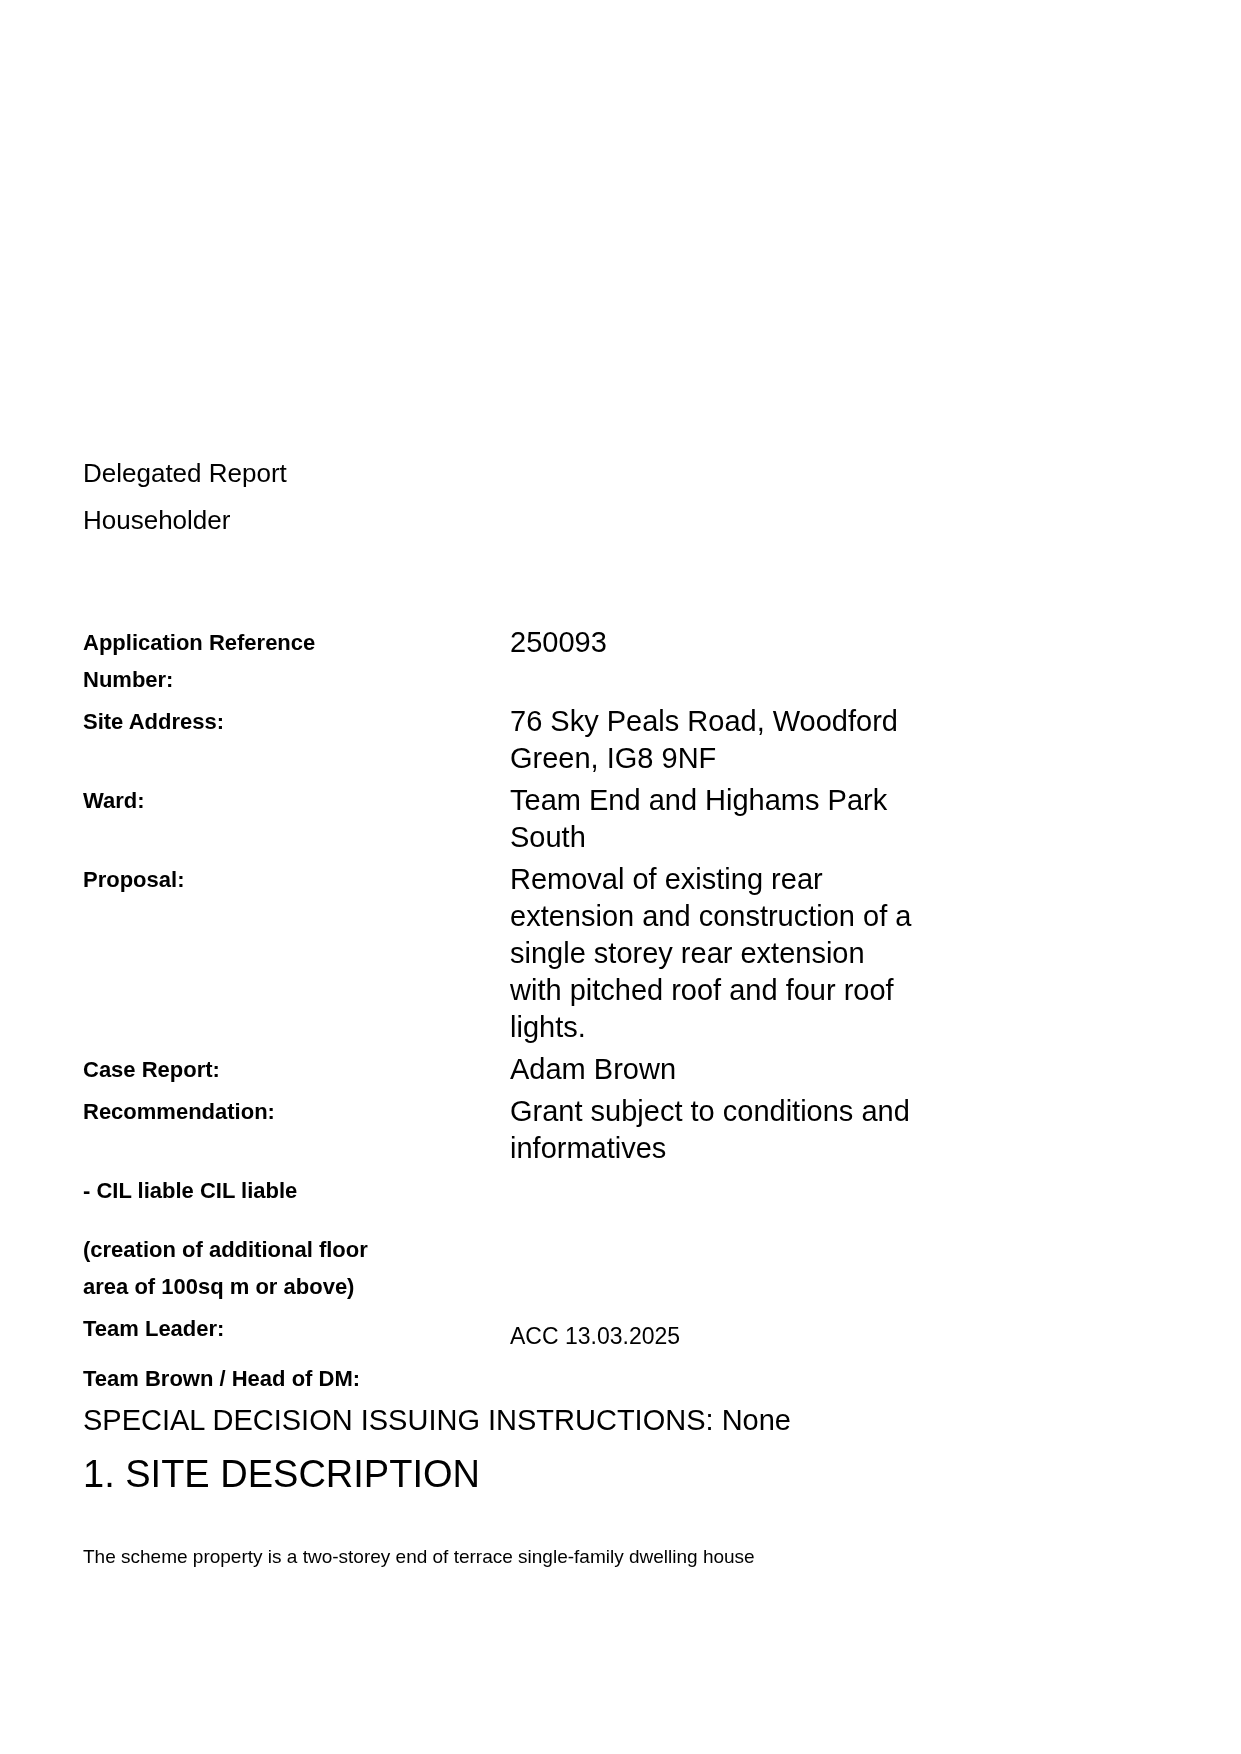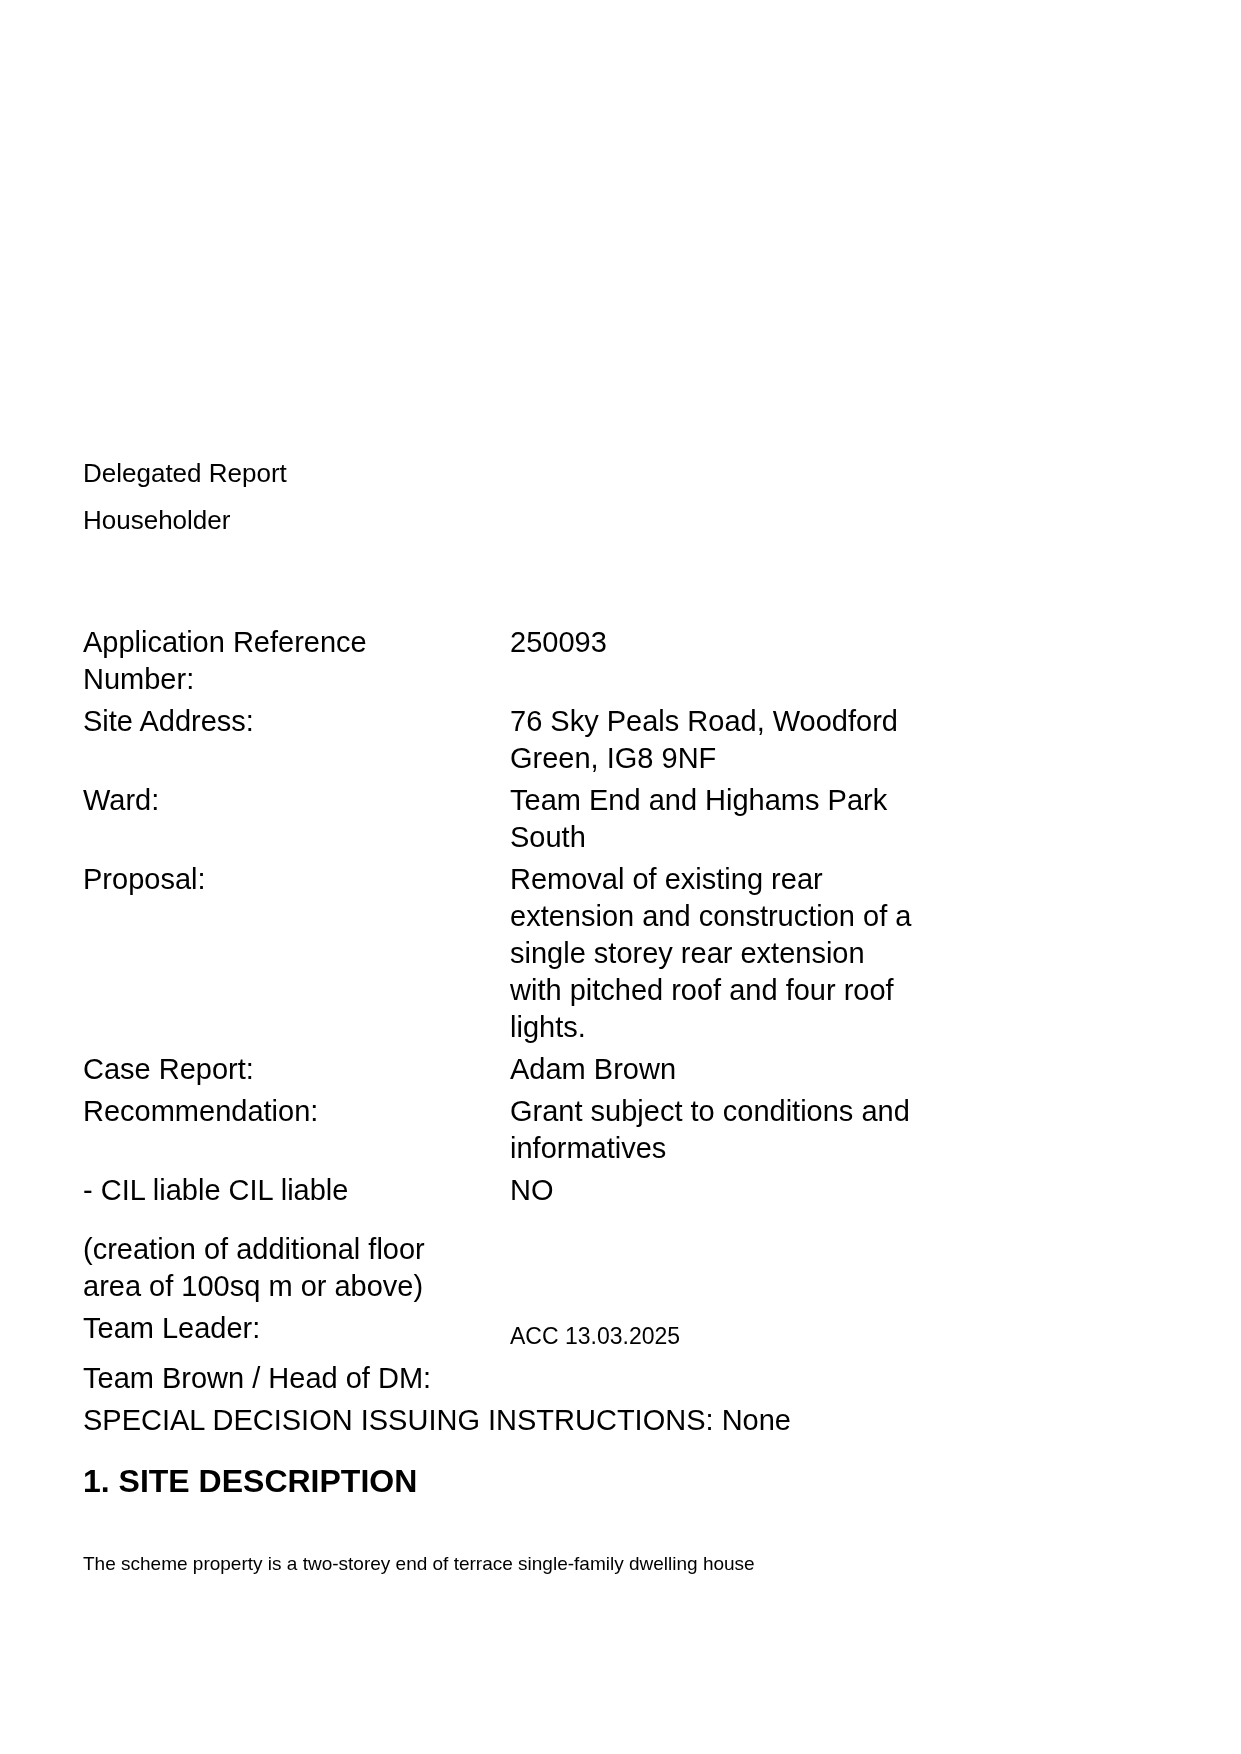--- a/index.html
+++ b/index.html
@@ -31,23 +31,24 @@
   .fields {
     margin-top: 80px;
   }
   .field-row {
     display: flex;
     margin-bottom: 5px;
   }
   .field-row .label {
     flex: 0 0 427px;
     width: 427px;
-    font-size: 29px;
+    font-size: 22px;
     line-height: 37px;
     white-space: pre-line;
+    font-weight: bold;
   }
   .field-row .value {
     flex: 1 1 auto;
     font-size: 29px;
     line-height: 37px;
     white-space: pre-line;
   }
   .field-row .value.small {
     font-size: 23px;
     line-height: 37px;
@@ -55,24 +56,24 @@
   }
   .field-row.gap-above {
     margin-top: 22px;
   }
   .special-instructions {
     font-size: 29px;
     line-height: 37px;
     white-space: nowrap;
   }
   .section-heading {
-    margin-top: 24px;
-    font-size: 32px;
+    margin-top: 17px;
+    font-size: 38px;
     line-height: 37px;
-    font-weight: 700;
+    font-weight: 400;
     white-space: nowrap;
   }
   .section-body {
     margin-top: 45px;
     font-size: 19px;
     line-height: 37px;
     white-space: nowrap;
   }
 </style>
 </head>
@@ -118,21 +119,20 @@
     </div>
 
     <div class="field-row">
       <div class="label">Recommendation:</div>
       <div class="value">Grant subject to conditions and
 informatives</div>
     </div>
 
     <div class="field-row">
       <div class="label">- CIL liable CIL liable</div>
-      <div class="value">NO</div>
     </div>
 
     <div class="field-row gap-above">
       <div class="label">(creation of additional floor
 area of 100sq m or above)</div>
       <div class="value"></div>
     </div>
 
 
     <div class="field-row">

